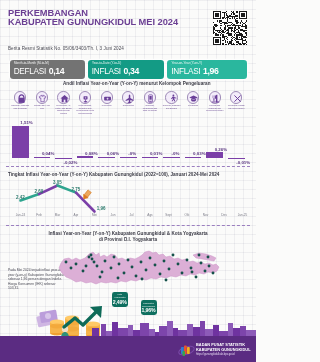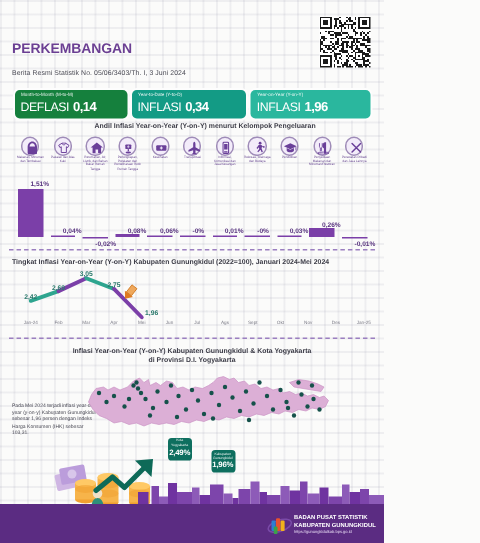--- a/index.html
+++ b/index.html
@@ -6,21 +6,21 @@
   body{width:256px;height:362px;overflow:hidden;
        font-family:"Liberation Sans",sans-serif;
        background:#fbfbfa;position:relative;-webkit-font-smoothing:antialiased;}
   .grid{position:absolute;left:0;top:0;width:256px;height:362px;
     background-image:linear-gradient(to right,rgba(150,150,170,.13) 1px,transparent 1px),
                      linear-gradient(to bottom,rgba(150,150,170,.13) 1px,transparent 1px);
     background-size:9px 9px;}
   .abs{position:absolute;}
 
   
-  #title{left:8px;top:28px;width:215px;color:#6b3f93;font-weight:bold;
+  #title{left:8px;top:9px;width:215px;color:#6b3f93;font-weight:bold;
          font-size:9.3px;line-height:8.6px;letter-spacing:-.05px;}
   #title div{white-space:nowrap;}
   #t3{font-size:9.3px;}
   #subtitle{left:8px;top:46px;font-size:4.6px;color:#4b4b55;letter-spacing:.05px;}
   #qr{left:213px;top:11px;width:34px;height:34px;background:#fff;}
 
   
   .stat{border-radius:3.2px;height:19.5px;color:#fff;box-shadow:0 0 0 1.3px #fdfdfd;}
   .stat .lab{position:absolute;left:4.5px;top:1.8px;font-size:3.05px;opacity:.92;letter-spacing:.04px;white-space:nowrap;}
   .stat .row{position:absolute;left:4.2px;top:6.6px;display:flex;align-items:baseline;gap:2.6px;}
@@ -62,20 +62,21 @@
            font-size:3.9px;line-height:4.6px;letter-spacing:.02px;}
   #orgurl{position:absolute;left:196px;top:353px;color:#e6d8f2;font-size:2.7px;}
 </style>
 </head>
 <body>
 
 <div class="grid"></div>
 
 <div class="abs" id="title">
   <div>PERKEMBANGAN</div>
+  <div id="t3">KABUPATEN GUNUNGKIDUL MEI 2024</div>
 </div>
 <div class="abs" id="subtitle">Berita Resmi Statistik No. 05/06/3403/Th. I, 3 Juni 2024</div>
 <div class="abs" id="qr"><svg width="34" height="34" viewBox="0 0 34.22 34.22" shape-rendering="crispEdges">
       <rect width="100%" height="100%" fill="#fff"></rect>
       <rect x="0" y="0" width="1.18" height="1.18" fill="#1a1a1a"></rect>
       <rect x="1.18" y="0" width="1.18" height="1.18" fill="#1a1a1a"></rect>
       <rect x="2.36" y="0" width="1.18" height="1.18" fill="#1a1a1a"></rect>
       <rect x="3.54" y="0" width="1.18" height="1.18" fill="#1a1a1a"></rect>
       <rect x="4.72" y="0" width="1.18" height="1.18" fill="#1a1a1a"></rect>
       <rect x="5.8999999999999995" y="0" width="1.18" height="1.18" fill="#1a1a1a"></rect>
@@ -473,21 +474,21 @@
       <rect x="20.06" y="33.04" width="1.18" height="1.18" fill="#1a1a1a"></rect>
       <rect x="21.24" y="33.04" width="1.18" height="1.18" fill="#1a1a1a"></rect>
       <rect x="23.599999999999998" y="33.04" width="1.18" height="1.18" fill="#1a1a1a"></rect>
       <rect x="25.959999999999997" y="33.04" width="1.18" height="1.18" fill="#1a1a1a"></rect>
       <rect x="27.139999999999997" y="33.04" width="1.18" height="1.18" fill="#1a1a1a"></rect>
       <rect x="28.32" y="33.04" width="1.18" height="1.18" fill="#1a1a1a"></rect>
       <rect x="30.68" y="33.04" width="1.18" height="1.18" fill="#1a1a1a"></rect>
       <rect x="33.04" y="33.04" width="1.18" height="1.18" fill="#1a1a1a"></rect>
     </svg></div>
 
-<div class="abs stat" id="stat0" style="left: 9.5px; top: 59.5px; width: 75px; background: #15803d;">
+<div class="abs stat" id="stat0" style="left: 9.5px; top: 59.5px; width: 75px; background: #737373;">
   <div class="lab">Month-to-Month (M-to-M)</div>
   <div class="row">
     <span class="kind">DEFLASI</span>
     <span class="val">0,14</span>
   </div>
 </div>
 <div class="abs stat" id="stat1" style="left: 87.5px; top: 59.5px; width: 76px; background: rgb(19, 155, 133);">
   <div class="lab">Year-to-Date (Y-to-D)</div>
   <div class="row">
     <span class="kind">INFLASI</span>

